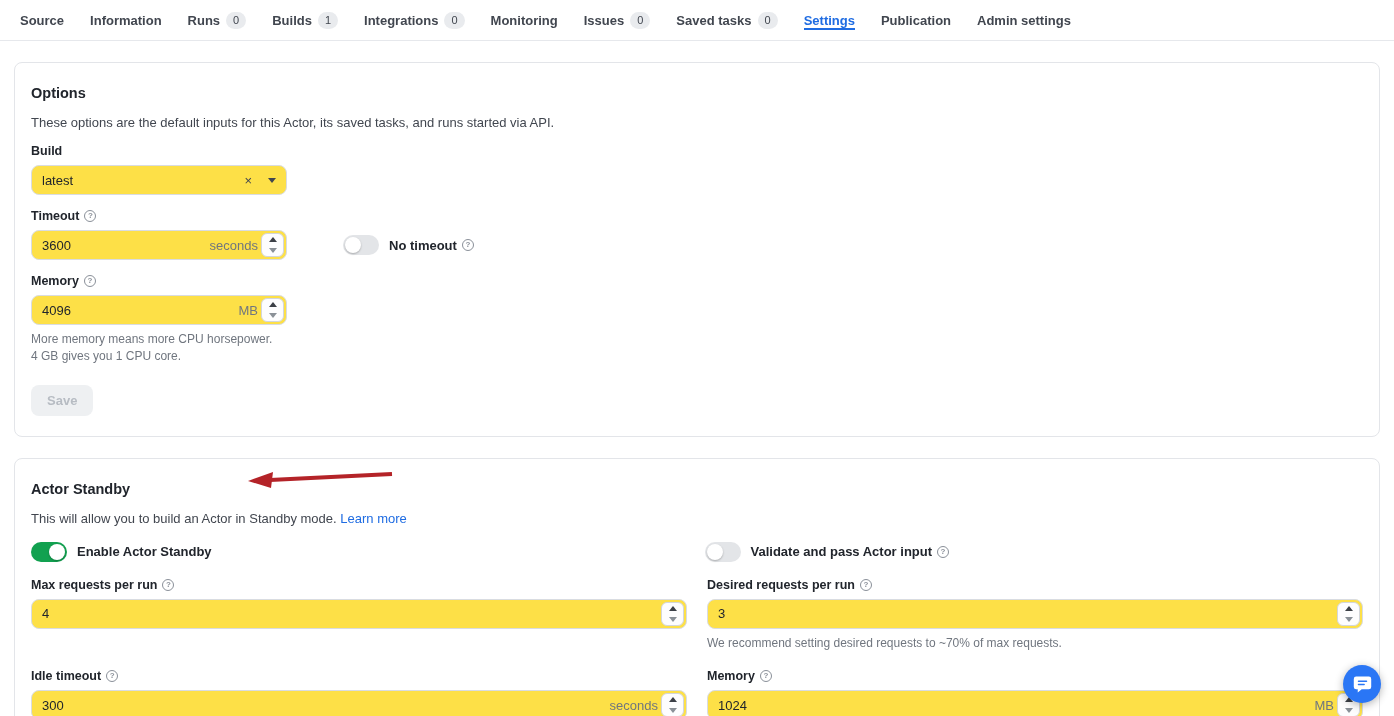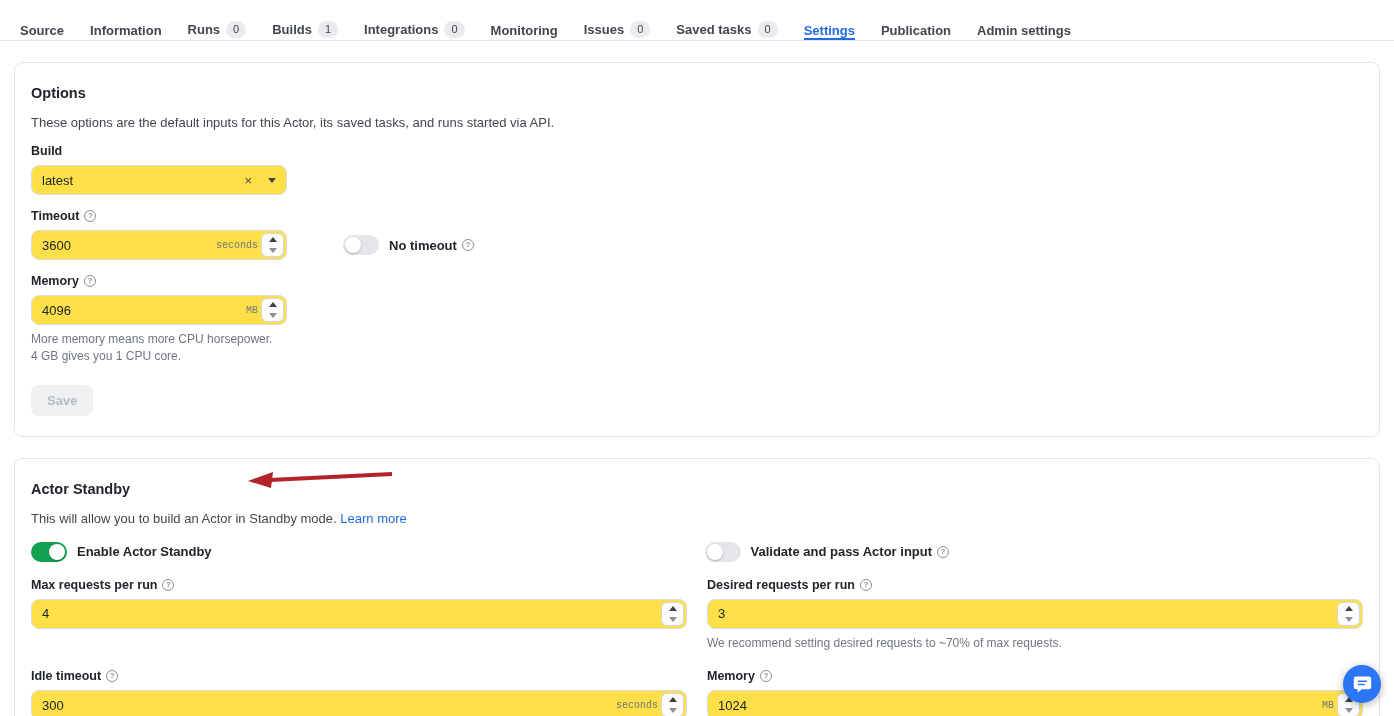--- a/index.html
+++ b/index.html
@@ -1,21 +1,21 @@
 <!DOCTYPE html>
 <html><head>
 <meta charset="utf-8">
 <style>
   * { margin:0; padding:0; box-sizing:border-box; }
   html,body { width:1394px; height:716px; overflow:hidden; background:#fff;
     font-family:"Liberation Sans", sans-serif; color:#272c35; }
   body { position:relative; }
 
   
-  .tabnav { display:flex; align-items:flex-end; gap:26px; height:41px;
+  .tabnav { display:flex; align-items:center; gap:26px; height:41px;
     padding:0 20px; border-bottom:1px solid #e6e8ec; }
   .tab { display:inline-flex; align-items:center; gap:6px; font-size:13px;
     font-weight:600; color:#41464f; cursor:pointer; border-bottom:2px solid transparent;
     padding-top:2px; white-space:nowrap; }
   .tab.active { color:#1f6ce2; border-bottom-color:#1f6ce2; }
   .badge { background:#e9ebee; color:#41464f; font-size:11px; font-weight:400;
     border-radius:9px; padding:1px 7px; line-height:15px; }
 
   
   .card { margin:21px 14px 4px 14px; background:#fff; border:1px solid #e3e5e9;
@@ -34,21 +34,21 @@
     font-size:13px; color:#21252c; position:relative; }
   .w-small { width:256px; }
   .w-full { width:100%; }
   .select .spacer { margin-left:auto; }
   .clear-x { color:#41464f; font-size:13px; cursor:pointer; padding:0 2px; }
   .caret { width:0; height:0; border-left:4.5px solid transparent;
     border-right:4.5px solid transparent; border-top:5.5px solid #41464f;
     margin-left:14px; cursor:pointer; }
   .numfield input { border:none; background:transparent; outline:none; font:inherit;
     color:inherit; flex:1 1 auto; min-width:0; }
-  .unit { color:#70767f; font-size:10px; margin-right:30px;font-family:Liberation Mono, monospace; }
+  .unit { color:#70767f; font-size:13px; margin-right:30px; }
   .numfield .unit:last-of-type { margin-left:auto; }
   .stepper { position:absolute; right:2px; top:2px; bottom:2px; width:23px;
     background:#fdfdfe; border:1px solid #d3d6db; border-radius:6px;
     display:flex; flex-direction:column; overflow:hidden; }
   .stepper .step { flex:1; display:flex; align-items:center; justify-content:center;
     cursor:pointer; }
   .tri-up { width:0; height:0; border-left:4px solid transparent;
     border-right:4px solid transparent; border-bottom:5px solid #3c4047; }
   .tri-down { width:0; height:0; border-left:4px solid transparent;
     border-right:4px solid transparent; border-top:5px solid #8a9097; }

